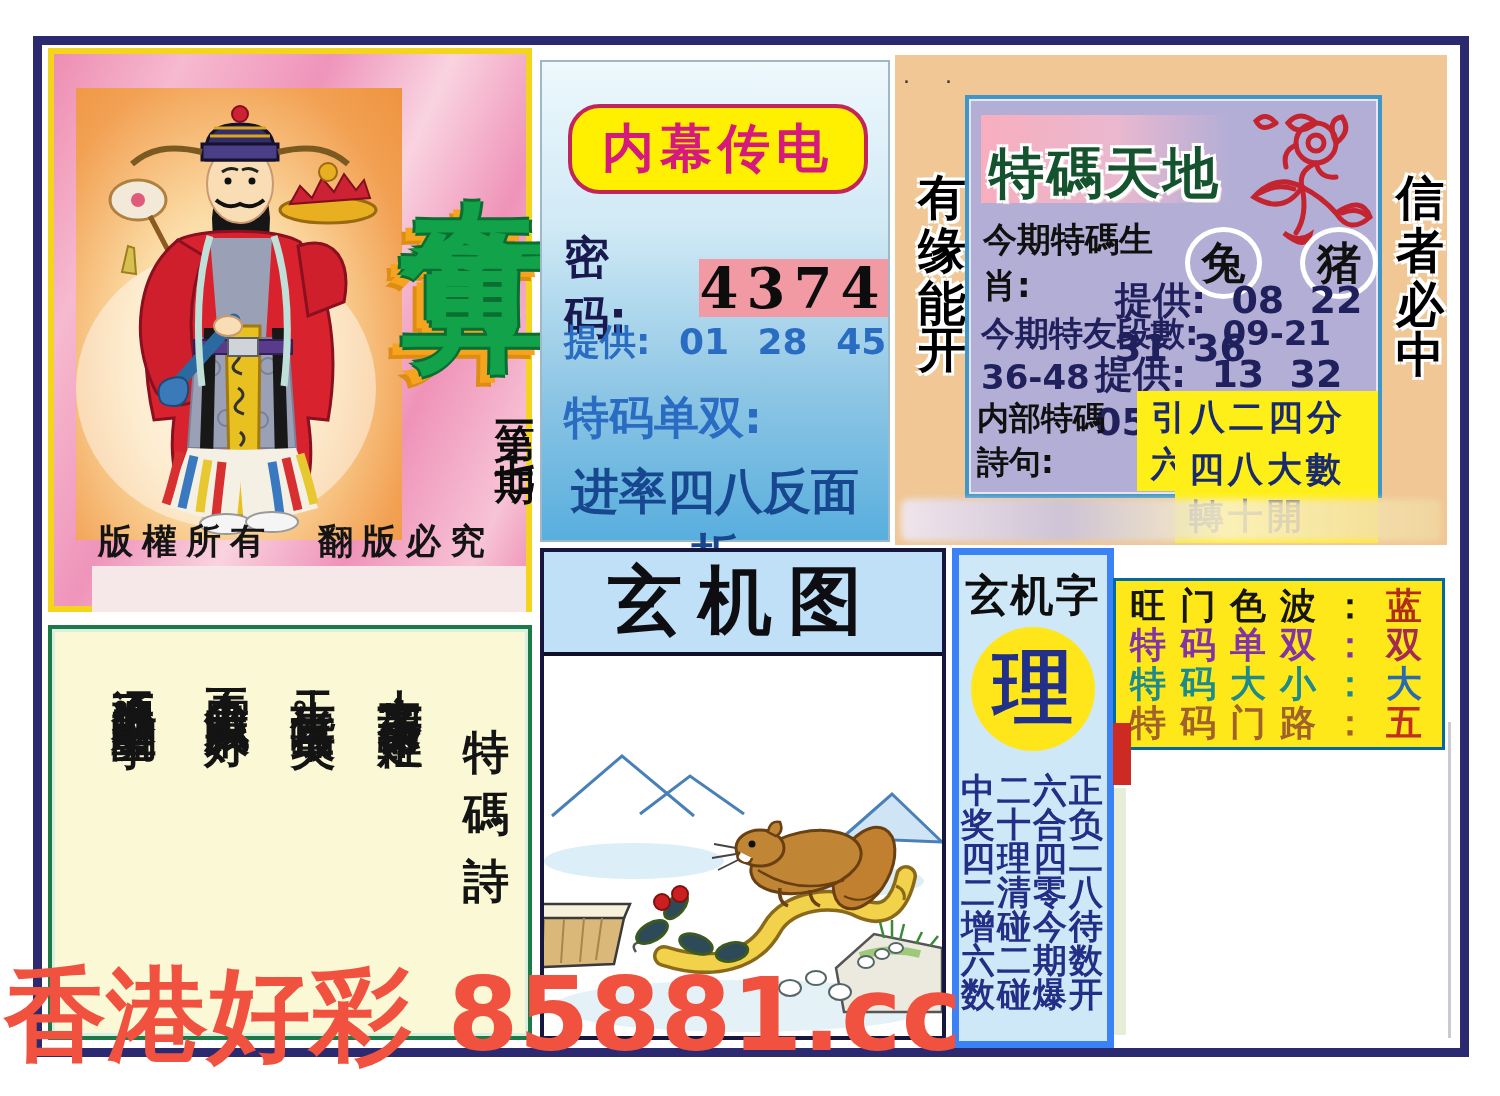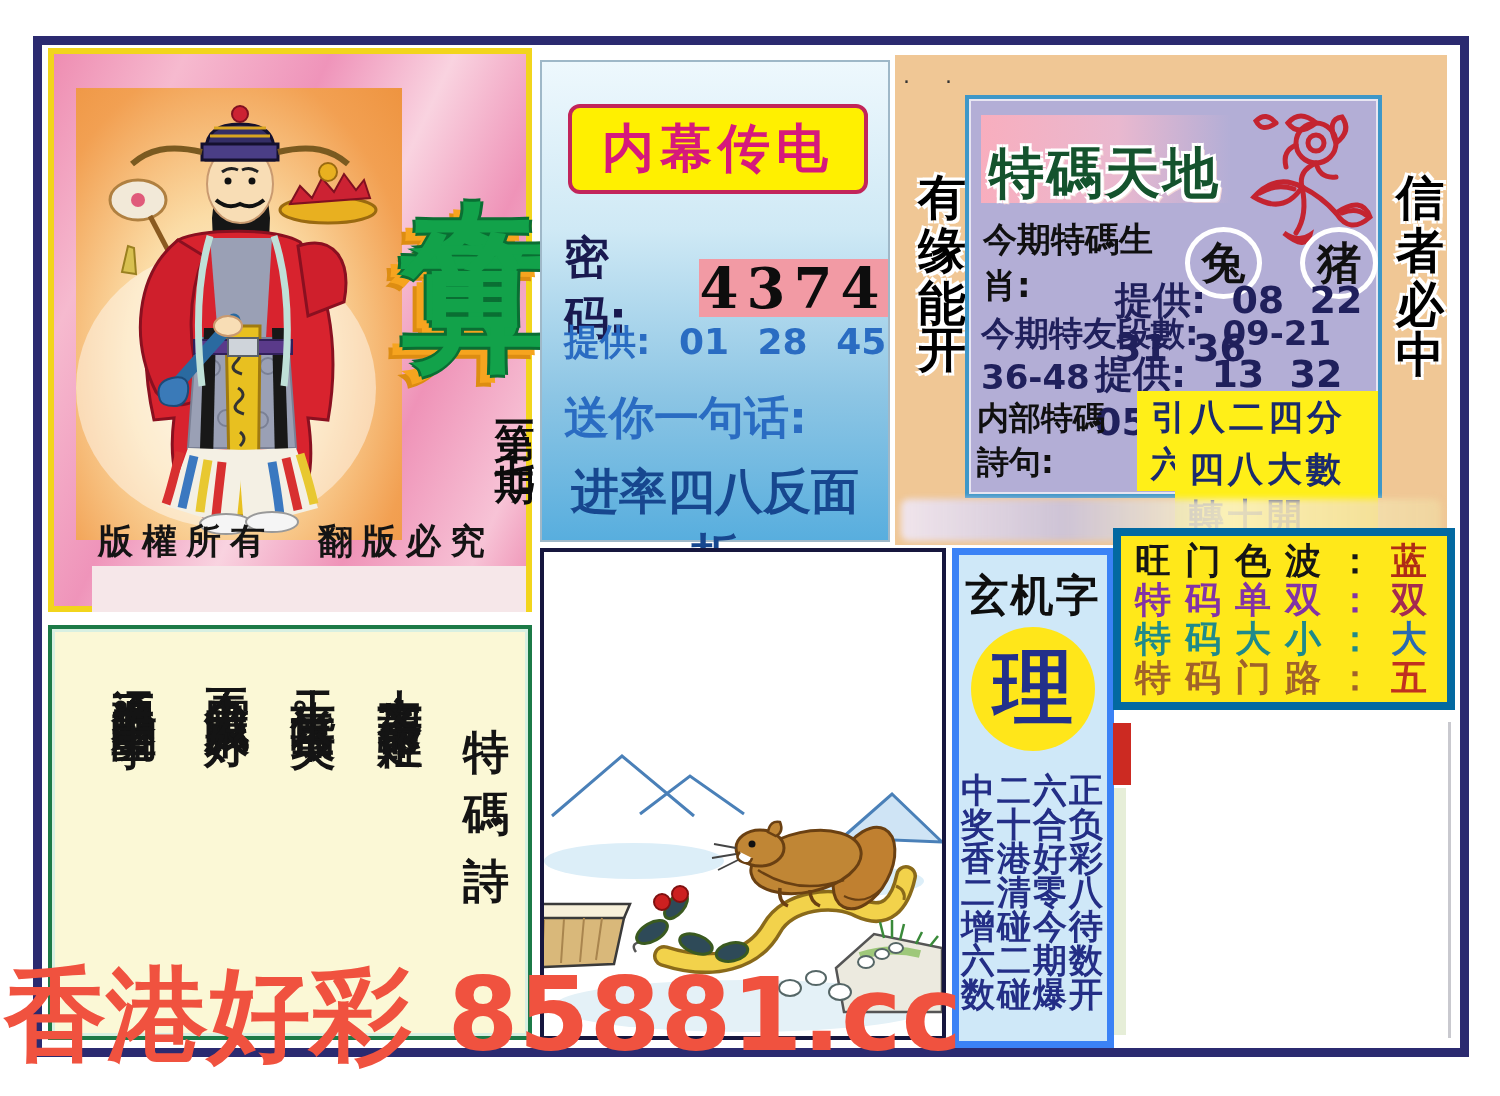--- a/index.html
+++ b/index.html
@@ -31,21 +31,21 @@
   .poem-col{position:absolute;writing-mode:vertical-rl;font-family:"DejaVu Serif",serif;
     font-weight:700;color:#141414;}
   #poem-title{left:404px;top:62px;font-size:46px;letter-spacing:64px;}
   .poem-line{font-size:45px;letter-spacing:6px;top:24px;}
   #poem-l1{left:318px;} #poem-l2{left:231px;} #poem-l3{left:145px;} #poem-l4{left:52px;}
 
   
   #insider{left:540px;top:60px;width:346px;height:478px;border:2px solid #9fb8c8;
     background:linear-gradient(180deg,#eef8fd 0%,#cfe9f5 35%,#8cc5e4 70%,#58aede 100%);}
   #insider-title{left:26px;top:42px;width:292px;height:82px;background:#fff000;
-    border:4px solid #c2255a;border-radius:12px;display:flex;align-items:center;justify-content:center;
+    border:4px solid #c2255a;border-radius:32px;display:flex;align-items:center;justify-content:center;
     font-size:52px;font-weight:900;color:#d6197c;letter-spacing:6px;}
   #insider-pass-row{left:22px;top:166px;display:flex;align-items:center;}
   #insider-pass-label{font-size:45px;font-weight:700;color:#191950;}
   #insider-pass-box{margin-left:12px;width:190px;height:58px;background:#f29aa4;
     display:flex;align-items:center;justify-content:center;}
   #insider-pass-value{font-family:"DejaVu Serif",serif;font-size:56px;font-weight:900;
     color:#0d0d0d;letter-spacing:8px;}
   #insider-provide{left:22px;top:256px;font-size:36px;font-weight:700;color:#2a6cc2;word-spacing:16px;}
   #insider-msg-label{left:22px;top:326px;font-size:45px;font-weight:700;color:#2a6cc2;}
   #insider-message{left:6px;top:398px;width:334px;text-align:center;font-size:48px;
@@ -94,21 +94,21 @@
   #xuanji-zi{left:952px;top:548px;width:148px;height:486px;border:7px solid #3b82f6;background:#cfe8f8;}
   #xuanji-zi-title{left:0;top:12px;width:100%;text-align:center;font-size:43px;font-weight:900;
     color:#0e0e0e;letter-spacing:2px;}
   #xuanji-zi-circle{left:12px;top:72px;width:124px;height:124px;border-radius:50%;background:#ffe61a;
     display:flex;align-items:center;justify-content:center;}
   #xuanji-zi-char{font-size:80px;font-weight:900;color:#23308a;}
   #xuanji-zi-grid{left:0;top:218px;width:100%;text-align:center;}
   .xz-row{font-size:34px;font-weight:900;color:#232e86;letter-spacing:2px;line-height:34px;}
 
   
-  #predictions{left:1113px;top:528px;width:326px;height:160px;border:8px solid #0369a1;background:#ffe81a;
+  #predictions{left:1113px;top:578px;width:326px;height:160px;border:3px solid #0369a1;background:#ffe81a;
     padding-top:6px;}
   .pred-row{display:flex;align-items:center;padding:0 14px;height:39px;font-size:36px;font-weight:900;}
   .pred-label{letter-spacing:14px;}
   .pred-colon{margin-left:2px;}
   .pred-value{margin-left:auto;margin-right:6px;}
   #pr0 .pred-label,#pr0 .pred-colon{color:#161616;} #pr0 .pred-value{color:#b02c16;}
   #pr1 .pred-label,#pr1 .pred-colon{color:#8233a6;} #pr1 .pred-value{color:#a42a50;}
   #pr2 .pred-label,#pr2 .pred-colon{color:#1f8a8a;} #pr2 .pred-value{color:#2a6ab0;}
   #pr3 .pred-label,#pr3 .pred-colon{color:#a0622a;} #pr3 .pred-value{color:#c03020;}
 
@@ -221,21 +221,21 @@
 
   <div class="abs" id="insider">
     <div class="abs" id="insider-title">内幕传电</div>
     <div class="abs" id="insider-pass-row">
       <span id="insider-pass-label">密 码:</span>
       <span id="insider-pass-box">
         <span id="insider-pass-value">4374</span>
       </span>
     </div>
     <div class="abs" id="insider-provide">提供: 01 28 45</div>
-    <div class="abs" id="insider-msg-label">送你一句话:</div>
+    <div class="abs" id="insider-msg-label">特码单双:</div>
     <div class="abs" id="insider-message">进率四八反面折</div>
   </div>
 
   <div class="abs" id="tema">
     <div class="abs" id="tema-dots">· ·</div>
     <div class="slogan" id="tema-left-slogan">有缘能开</div>
     <div class="slogan" id="tema-right-slogan">信者必中</div>
     <div class="abs" id="tema-box">
       <div class="abs" id="tema-title-strip"></div>
       <div class="abs" id="tema-title">特碼天地</div>
@@ -269,20 +269,21 @@
       <div class="abs" id="tema-poem-row">
         <span id="tema-poem-label">内部特碼詩句:</span>
         <span class="tema-poem-box">引八二四分六尾</span>
       </div>
       <span class="tema-poem-box" id="tema-poem-box2">四八大數轉十開</span>
     </div>
     <div class="abs" id="tema-blur"></div>
   </div>
 
   <div class="abs" id="xuanji-tu">
+    <div class="abs" id="xuanji-tu-header">玄机图</div>
     <svg class="abs" id="xuanji-tu-scene" viewBox="0 0 398 376">
       <rect x="0" y="0" width="398" height="376" fill="#ffffff"></rect>
 
       <ellipse cx="90" cy="205" rx="90" ry="18" fill="#dceef8"></ellipse>
       <ellipse cx="300" cy="225" rx="80" ry="16" fill="#dceef8"></ellipse>
       <ellipse cx="200" cy="350" rx="190" ry="26" fill="#e4f1f7"></ellipse>
 
       <path d="M8,160 L78,100 L150,160" fill="none" stroke="#4a80b8" stroke-width="3"></path>
       <path d="M96,158 L146,120 L200,158" fill="none" stroke="#4a80b8" stroke-width="3"></path>
       <path d="M298,182 L348,138 L398,186 Z" fill="#cfe4f5" stroke="#4a80b8" stroke-width="3"></path>
@@ -334,21 +335,21 @@
   </div>
 
   <div class="abs" id="xuanji-zi">
     <div class="abs" id="xuanji-zi-title">玄机字</div>
     <div class="abs" id="xuanji-zi-circle">
       <span id="xuanji-zi-char">理</span>
     </div>
     <div class="abs" id="xuanji-zi-grid">
       <div class="xz-row">中二六正</div>
       <div class="xz-row">奖十合负</div>
-      <div class="xz-row">香港好彩</div>
+      <div class="xz-row">四理四二</div>
       <div class="xz-row">二清零八</div>
       <div class="xz-row">增碰今待</div>
       <div class="xz-row">六二期数</div>
       <div class="xz-row">数碰爆开</div>
     </div>
   </div>
 
   <div class="abs" id="predictions">
     <div class="pred-row" id="pr0">
       <span class="pred-label">旺门色波</span>

